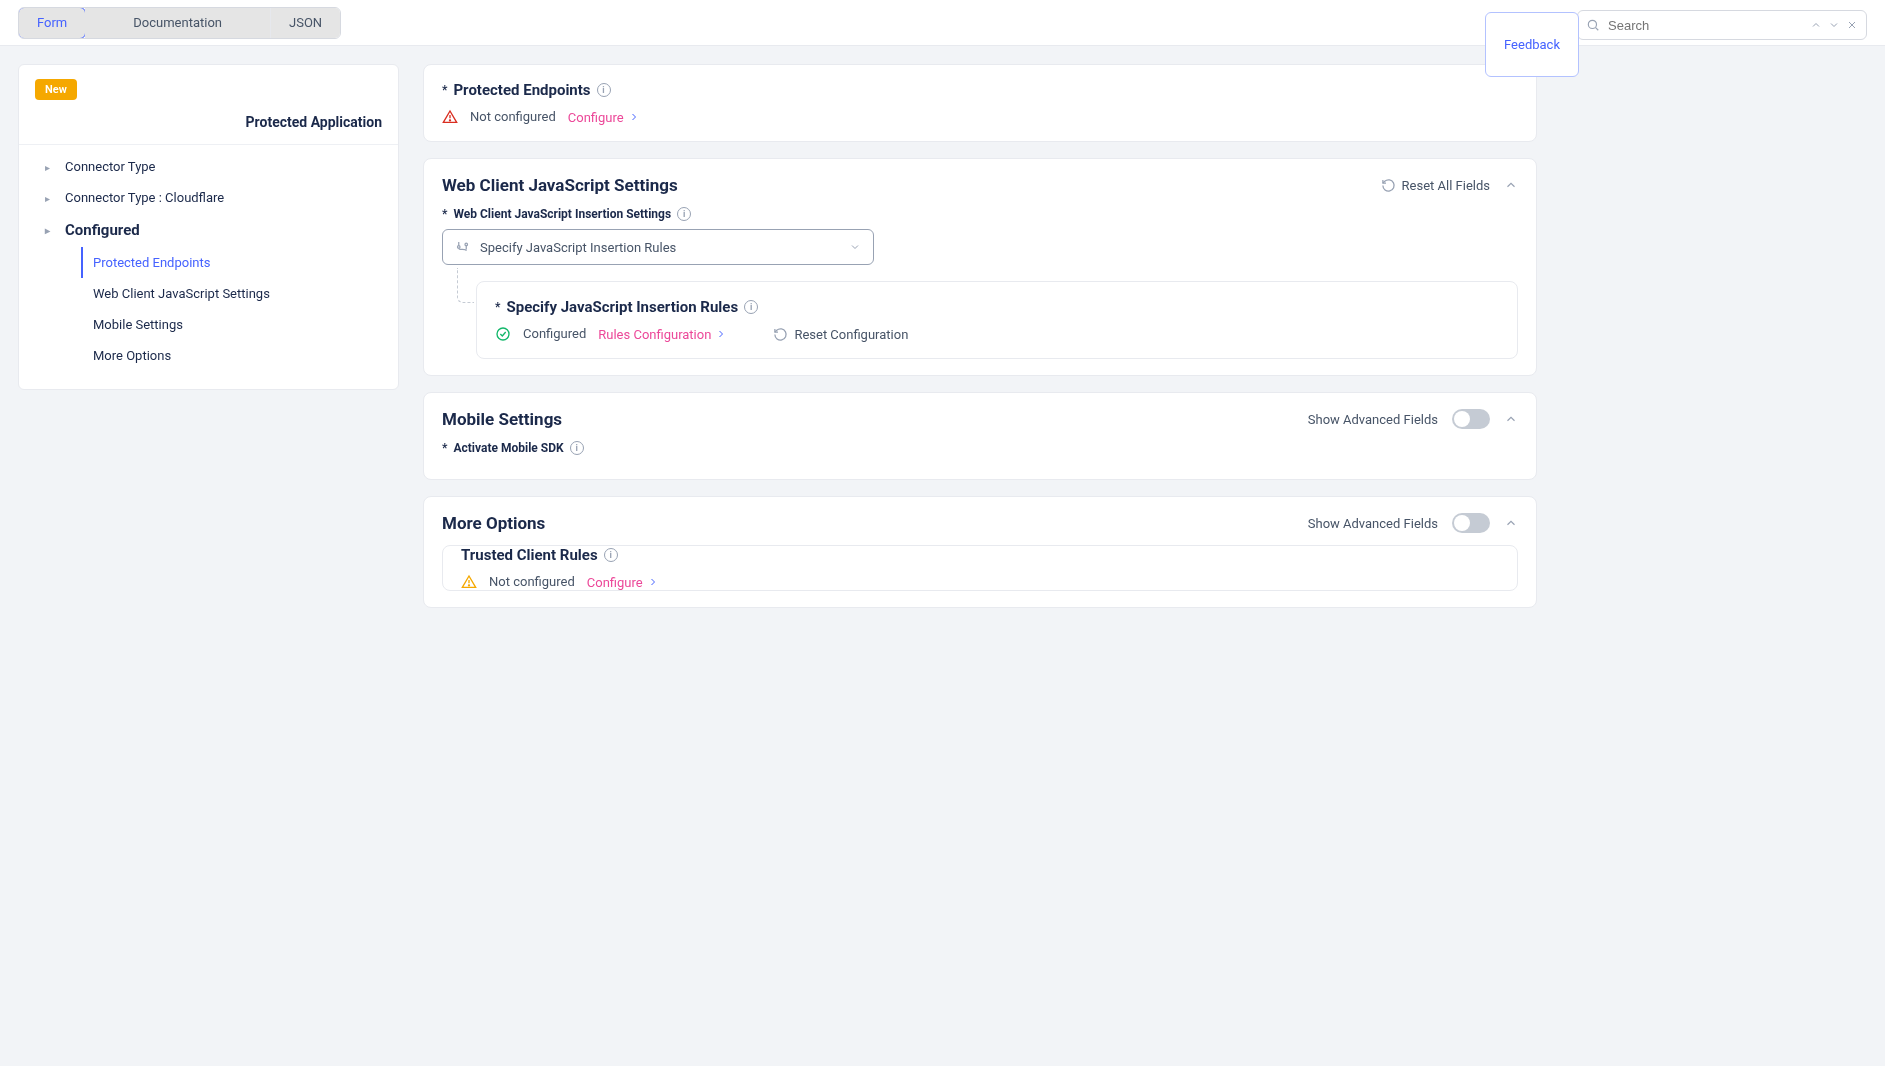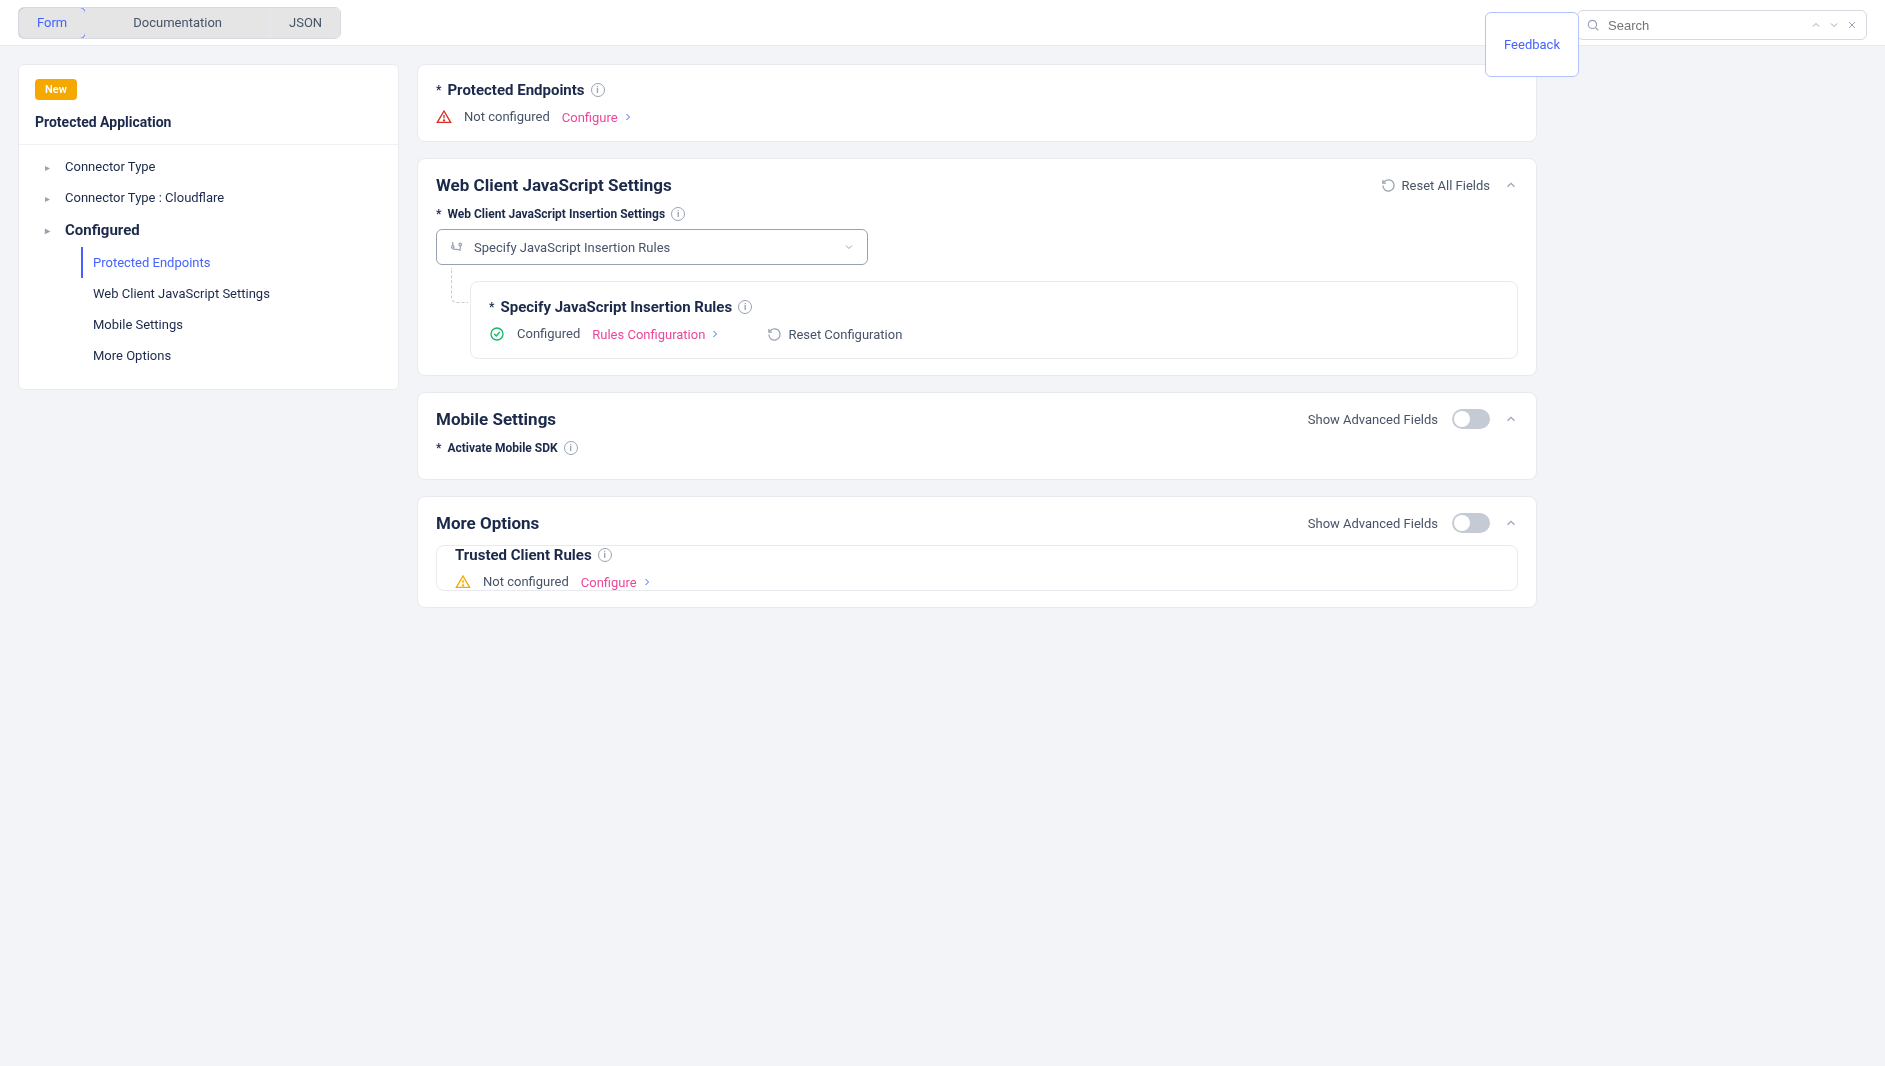--- a/index.html
+++ b/index.html
@@ -96,21 +96,21 @@
 }
 .search-ctl {
   display: flex;
   gap: 6px;
   color: #98a2b3;
   font-size: 15px;
 }
 .search-ctl span { cursor: pointer; }
 
 
-.layout { display: flex; gap: 18px; padding: 18px; }
+.layout { display: flex; gap: 24px; padding: 18px; }
 
 .sidebar {
   width: 381px;
   background: #fff;
   border: 1px solid #e8eaef;
   border-radius: 6px;
   padding: 14px 0 18px 0;
   align-self: flex-start;
 }
 .new-badge {
@@ -123,20 +123,21 @@
   border-radius: 4px;
   margin-left: 16px;
   margin-bottom: 8px;
 }
 .sidebar-title {
   font-size: 14px;
   font-weight: 700;
   color: #1b294a;
   padding: 6px 16px 14px 16px;
   border-bottom: 1px solid #eef0f4;
+  text-align: right;
 }
 .tree { padding: 6px 0 0 0; }
 .tree-row {
   display: flex;
   align-items: center;
   padding: 8px 16px 8px 26px;
   font-size: 13px;
   color: #1b294a;
   cursor: pointer;
   position: relative;

